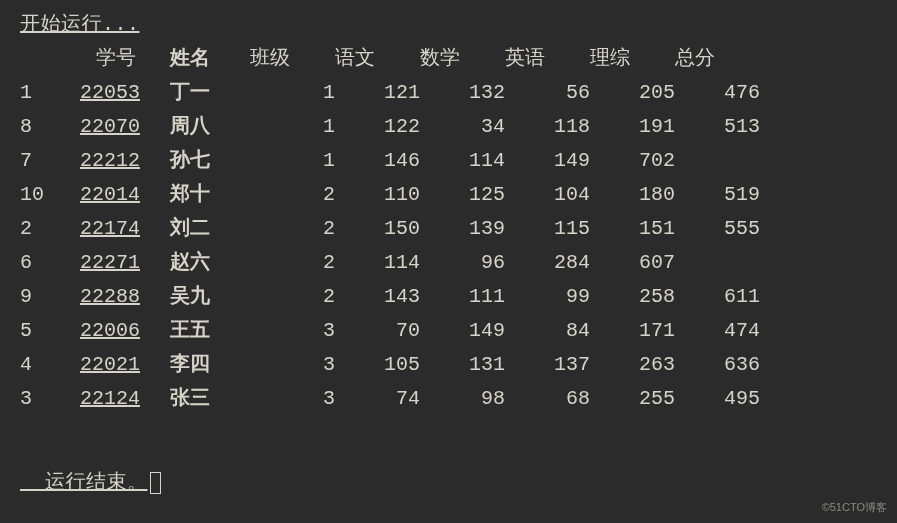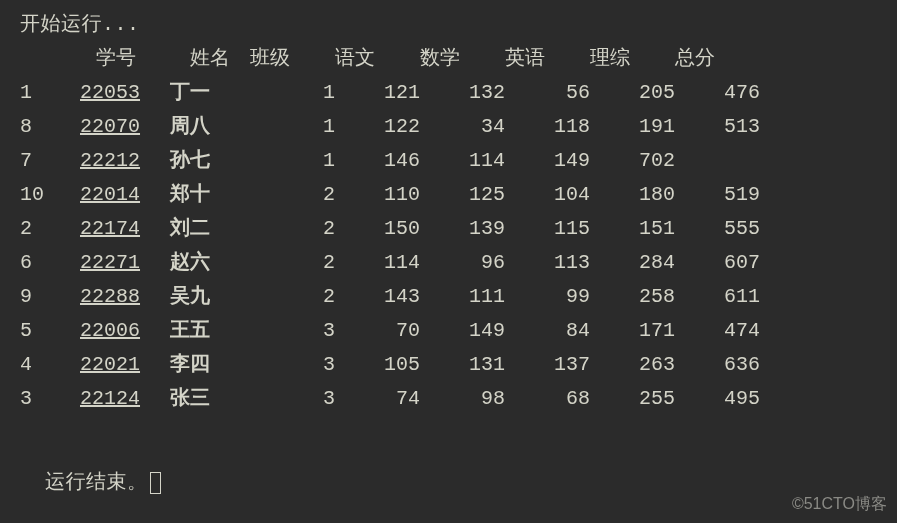--- a/index.html
+++ b/index.html
@@ -14,20 +14,21 @@
       font-size: 20px;
       padding: 8px 20px;
       width: 897px;
       height: 523px;
       position: relative;
       line-height: 1.7;
     }
     .line {
       white-space: pre;
       letter-spacing: 0.5px;
+      text-decoration: underline;
     }
     .row {
       display: flex;
       white-space: pre;
     }
     .col-idx {
       width: 60px;
       text-align: left;
     }
     .col-id {
@@ -47,38 +48,39 @@
     .hdr-idx {
       width: 60px;
     }
     .hdr-id {
       width: 90px;
       text-align: left;
       padding-left: 16px;
     }
     .hdr-name {
       width: 80px;
-      text-align: center;
+      text-align: left;
+      font-weight: bold;
     }
     .hdr-num {
       width: 85px;
     }
     .cursor {
       display: inline-block;
       width: 11px;
       height: 22px;
       border: 1.5px solid #d4d4c8;
       vertical-align: text-bottom;
       margin-left: 2px;
     }
     .watermark {
       position: absolute;
       bottom: 6px;
       right: 10px;
-      font-size: 16px;
+      font-size: 11px;
       color: #8a8a85;
       font-family: sans-serif;
     }
     .spacer {
       height: 16px;
     }
   </style>
 </head>
 <body>
 
@@ -95,21 +97,21 @@
   <span class="hdr-num">理综</span>
   <span class="hdr-num">总分</span>
 </div>
 
 <div id="table-body">
     <div class="row"><span class="col-idx">1</span><span class="col-id">22053</span><span class="col-name">丁一</span><span class="col-num">1</span><span class="col-num">121</span><span class="col-num">132</span><span class="col-num">56</span><span class="col-num">205</span><span class="col-num">476</span></div>
     <div class="row"><span class="col-idx">8</span><span class="col-id">22070</span><span class="col-name">周八</span><span class="col-num">1</span><span class="col-num">122</span><span class="col-num">34</span><span class="col-num">118</span><span class="col-num">191</span><span class="col-num">513</span></div>
     <div class="row"><span class="col-idx">7</span><span class="col-id">22212</span><span class="col-name">孙七</span><span class="col-num">1</span><span class="col-num">146</span><span class="col-num">114</span><span class="col-num">149</span><span class="col-num">702</span></div>
     <div class="row"><span class="col-idx">10</span><span class="col-id">22014</span><span class="col-name">郑十</span><span class="col-num">2</span><span class="col-num">110</span><span class="col-num">125</span><span class="col-num">104</span><span class="col-num">180</span><span class="col-num">519</span></div>
     <div class="row"><span class="col-idx">2</span><span class="col-id">22174</span><span class="col-name">刘二</span><span class="col-num">2</span><span class="col-num">150</span><span class="col-num">139</span><span class="col-num">115</span><span class="col-num">151</span><span class="col-num">555</span></div>
-    <div class="row"><span class="col-idx">6</span><span class="col-id">22271</span><span class="col-name">赵六</span><span class="col-num">2</span><span class="col-num">114</span><span class="col-num">96</span><span class="col-num">113</span><span class="col-num">284</span><span class="col-num">607</span></div>
+    <div class="row"><span class="col-idx">6</span><span class="col-id">22271</span><span class="col-name">赵六</span><span class="col-num">2</span><span class="col-num">114</span><span class="col-num">96</span><span class="col-num">284</span><span class="col-num">607</span></div>
     <div class="row"><span class="col-idx">9</span><span class="col-id">22288</span><span class="col-name">吴九</span><span class="col-num">2</span><span class="col-num">143</span><span class="col-num">111</span><span class="col-num">99</span><span class="col-num">258</span><span class="col-num">611</span></div>
     <div class="row"><span class="col-idx">5</span><span class="col-id">22006</span><span class="col-name">王五</span><span class="col-num">3</span><span class="col-num">70</span><span class="col-num">149</span><span class="col-num">84</span><span class="col-num">171</span><span class="col-num">474</span></div>
     <div class="row"><span class="col-idx">4</span><span class="col-id">22021</span><span class="col-name">李四</span><span class="col-num">3</span><span class="col-num">105</span><span class="col-num">131</span><span class="col-num">137</span><span class="col-num">263</span><span class="col-num">636</span></div>
     <div class="row"><span class="col-idx">3</span><span class="col-id">22124</span><span class="col-name">张三</span><span class="col-num">3</span><span class="col-num">74</span><span class="col-num">98</span><span class="col-num">68</span><span class="col-num">255</span><span class="col-num">495</span></div>
   </div>
 
 <div class="spacer"></div>
 
 <div class="line">
   <span>运行结束。</span><span class="cursor"></span>

